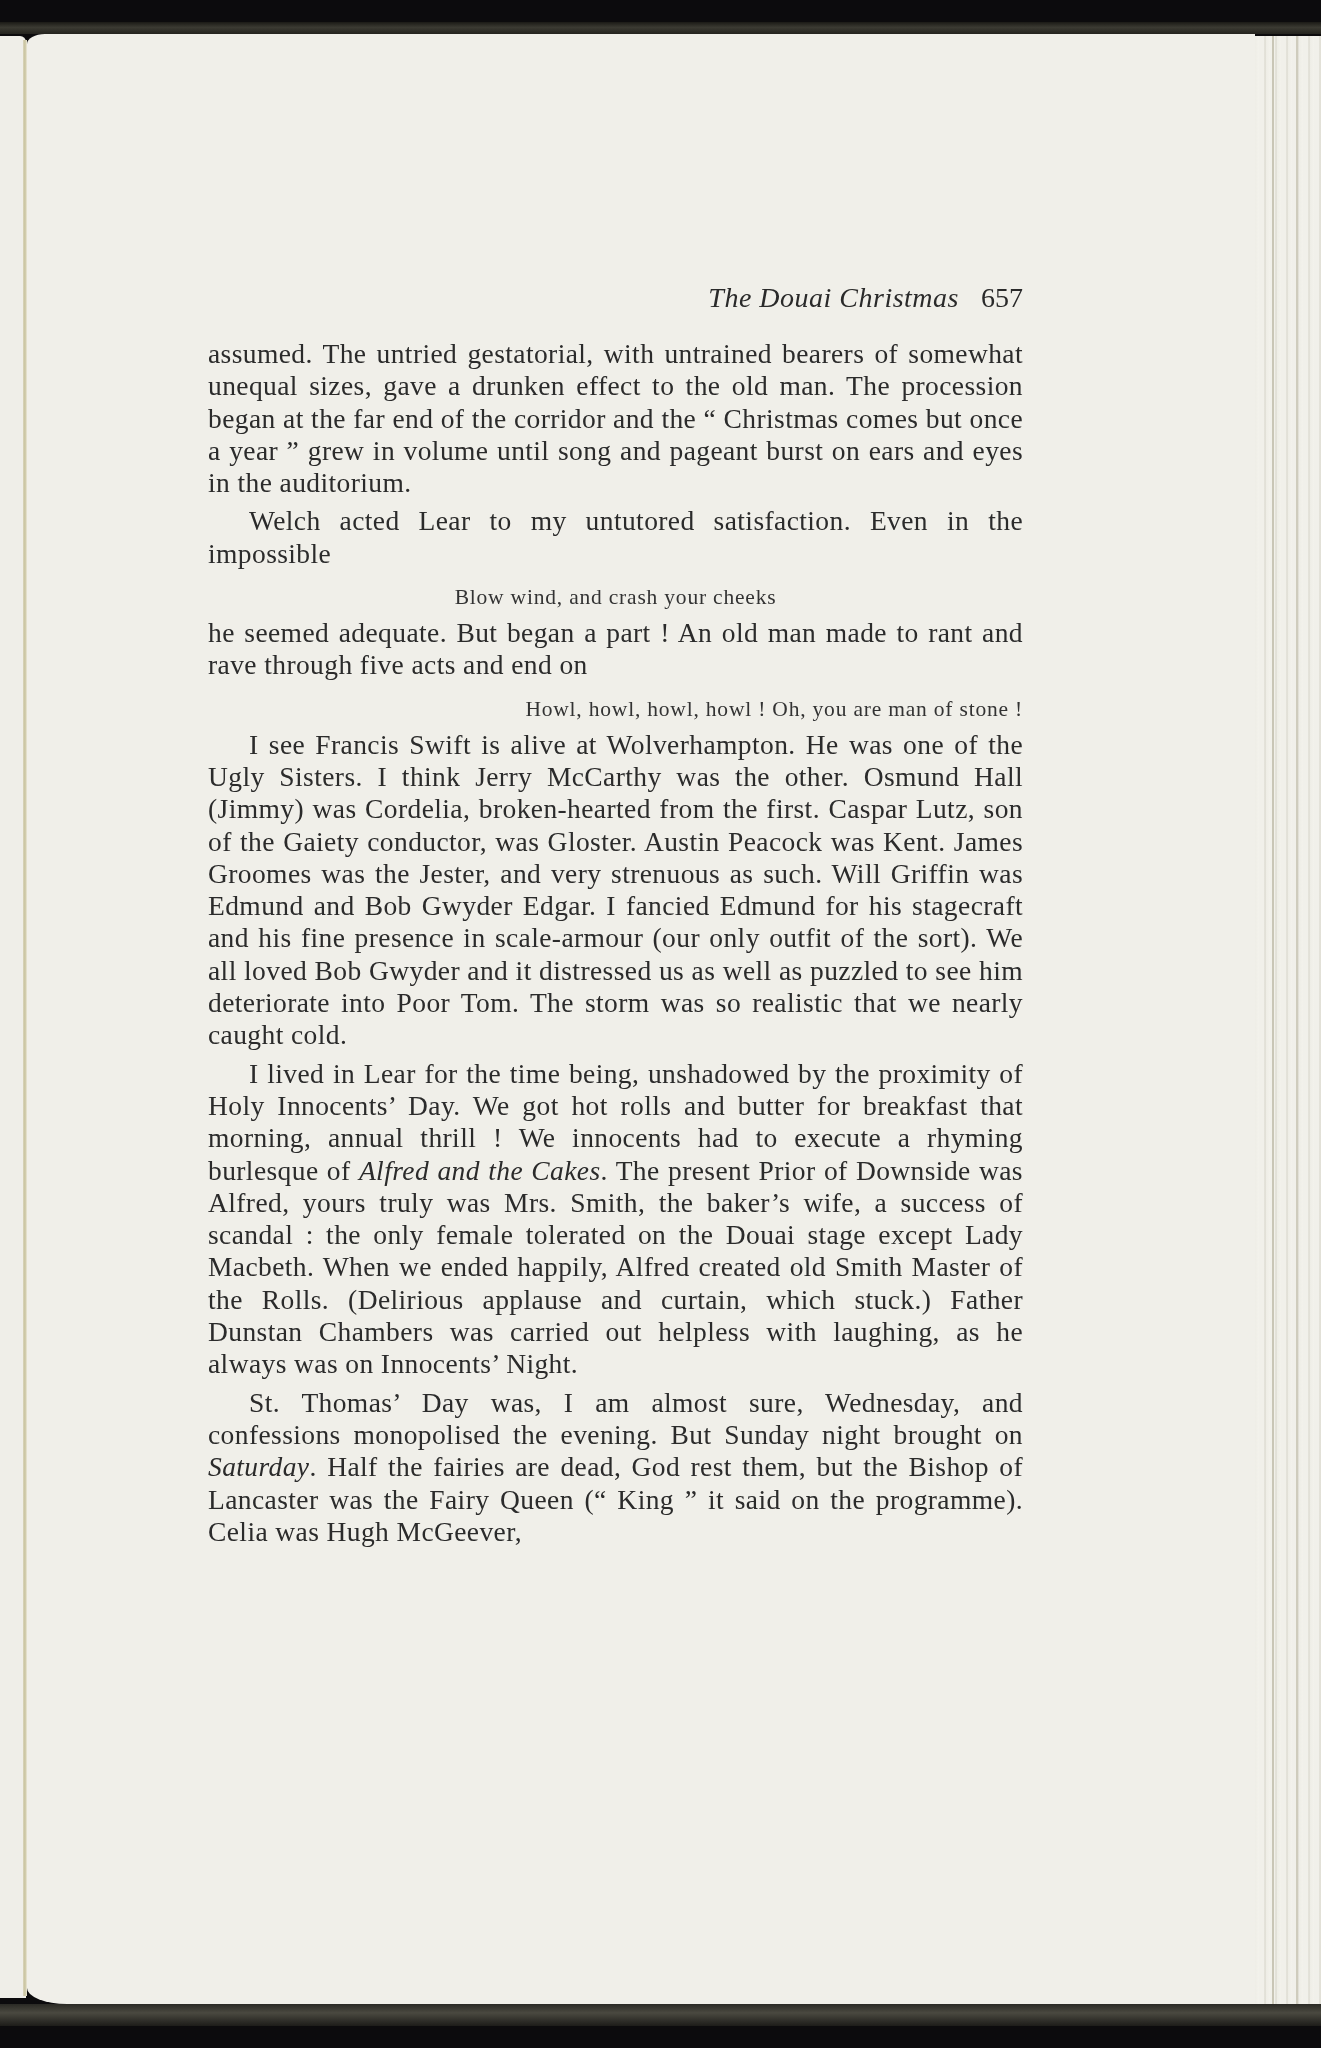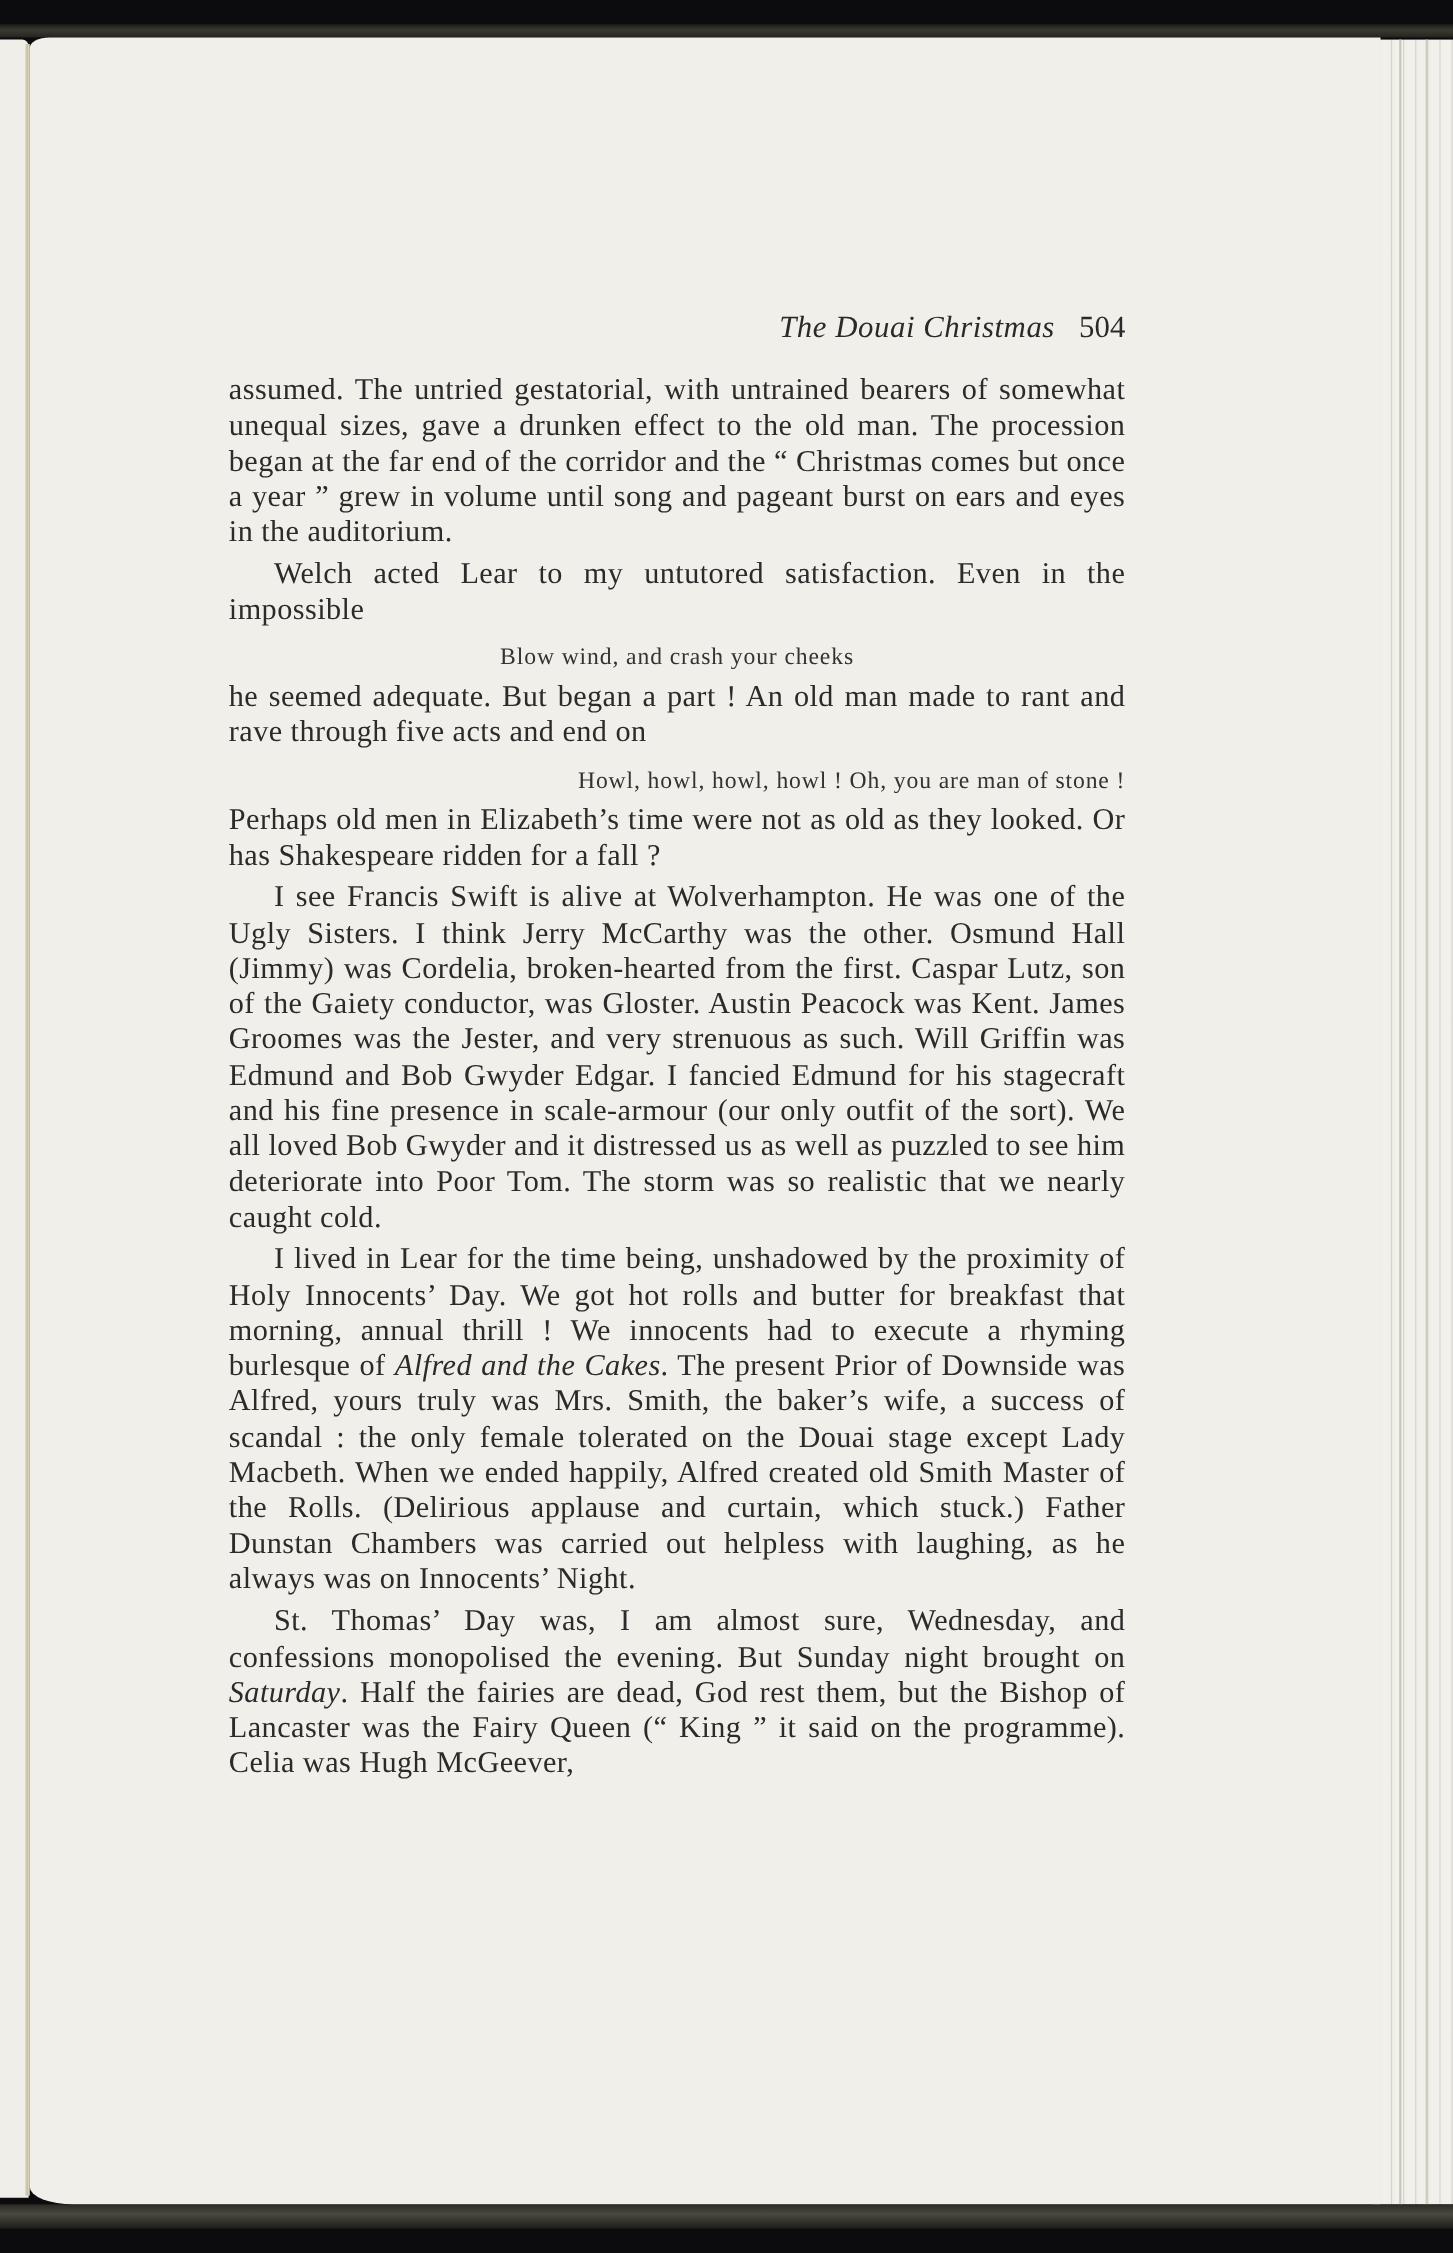--- a/index.html
+++ b/index.html
@@ -110,38 +110,35 @@
 
 <div class="scan">
   <div class="edge-top"></div>
   <div class="left-sliver"></div>
   <div class="gutter"></div>
   <div class="page-edges"></div>
 
   <div class="page"></div>
 
   <div class="running-head">
-    <span class="title">The Douai Christmas</span><span class="folio">504</span>
+    <span class="title">The Douai Christmas</span><span class="folio">657</span>
   </div>
 
   <div class="body-text">
     <p class="cont">
       <span>assumed. The untried gestatorial, with untrained bearers of somewhat unequal sizes, gave a drunken effect to the old man.  The procession began at the far end of the corridor and the “ Christmas comes but once a year ” grew in volume until song and pageant burst on ears and eyes in the auditorium.</span>
     </p>
     <p class="indent cont">
       <span>Welch acted Lear to my untutored satisfaction.  Even in the impossible</span>
     </p>
     <div class="quote">Blow wind, and crash your cheeks</div>
     <p class="cont">
       <span>he seemed adequate.  But began a part !  An old man made to rant and rave through five acts and end on</span>
     </p>
     <div class="quote q2">Howl, howl, howl, howl !  Oh, you are man of stone !</div>
-    <p class="cont">
-      <span>Perhaps old men in Elizabeth’s time were not as old as they looked.   Or has Shakespeare ridden for a fall ?</span>
-    </p>
     <p class="indent cont">
       <span>I see Francis Swift is alive at Wolverhampton.  He was one of the Ugly Sisters.  I think Jerry McCarthy was the other.  Osmund Hall (Jimmy) was Cordelia, broken-hearted from the first.  Caspar Lutz, son of the Gaiety conductor, was Gloster.  Austin Peacock was Kent.  James Groomes was the Jester, and very strenuous as such.  Will Griffin was Edmund and Bob Gwyder Edgar.  I fancied Edmund for his stagecraft and his fine presence in scale-armour (our only outfit of the sort).  We all loved Bob Gwyder and it distressed us as well as puzzled to see him deteriorate into Poor Tom.  The storm was so realistic that we nearly caught cold.</span>
     </p>
     <p class="indent cont">
       <span>I lived in Lear for the time being, unshadowed by the proximity of Holy Innocents’ Day.  We got hot rolls and butter for breakfast that morning, annual thrill !   We innocents had to execute a rhyming burlesque of </span><em>Alfred and the Cakes</em><span>. The present Prior of Downside was Alfred, yours truly was Mrs. Smith, the baker’s wife, a success of scandal : the only female tolerated on the Douai stage except Lady Macbeth.  When we ended happily, Alfred created old Smith Master of the Rolls.  (Delirious applause and curtain, which stuck.)  Father Dunstan Chambers was carried out helpless with laughing, as he always was on Innocents’ Night.</span>
     </p>
     <p class="indent cont">
       <span>St. Thomas’ Day was, I am almost sure, Wednesday, and confessions monopolised the evening.  But Sunday night brought on </span><em>Saturday</em><span>.  Half the fairies are dead, God rest them, but the Bishop of Lancaster was the Fairy Queen (“ King ” it said on the programme).  Celia was Hugh McGeever,</span>
     </p>
   </div>

